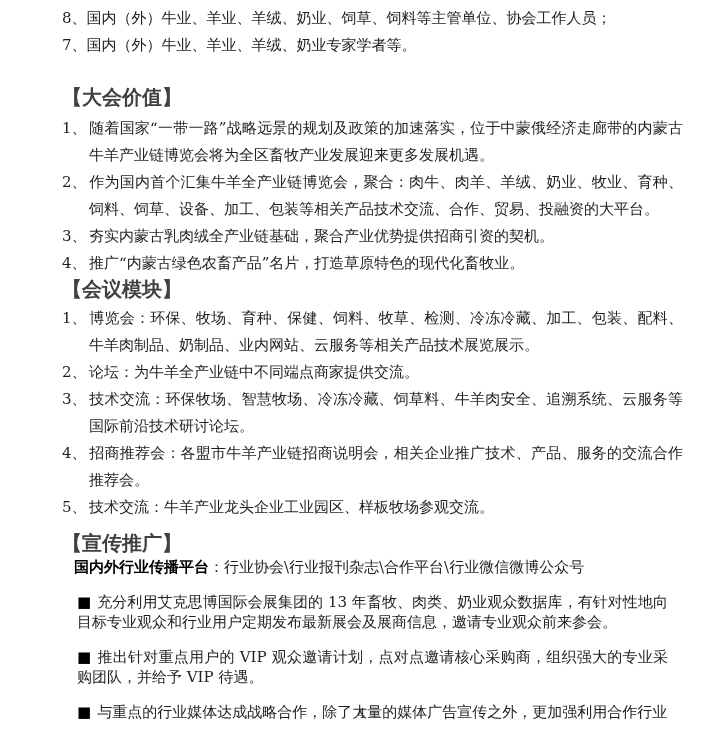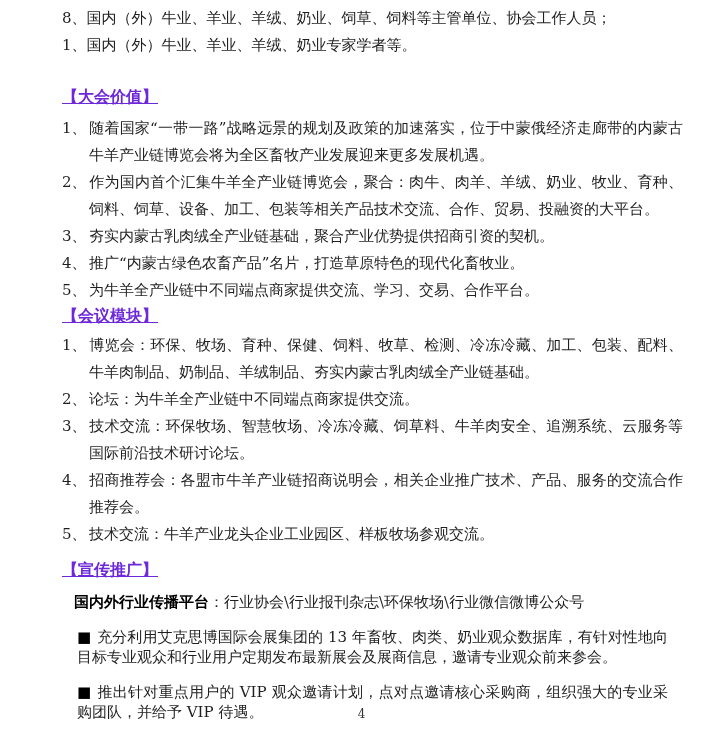--- a/index.html
+++ b/index.html
@@ -22,28 +22,27 @@
   }
   .top-item {
     margin: 0;
     line-height: 27px;
     text-align: justify;
   }
   .section-heading {
     margin: 0;
     font-family: "DejaVu Sans", "Liberation Sans", sans-serif;
     font-weight: bold;
-    font-size: 16px;
+    font-size: 20px;
     line-height: 20px;
-    color: #6d28d9;
-    text-decoration: underline;
+    color: #404040;
   }
   .heading-value   { margin-top: 28px; margin-bottom: 8px; }
   .heading-modules { margin-top: 2px;  margin-bottom: 6px; }
-  .heading-promo   { margin-top: 12px; margin-bottom: 12px; }
+  .heading-promo   { margin-top: 12px; margin-bottom: 4px; }
   .num-item {
     margin: 0;
     line-height: 27px;
     padding-left: 27px;
     text-indent: -27px;
     text-align: justify;
   }
   .num-item .marker {
     display: inline-block;
     width: 27px;
@@ -79,41 +78,40 @@
     color: #333333;
   }
 </style>
 </head>
 <body>
 
 <div class="page">
   <div class="content">
 
     <p class="top-item">8、国内（外）牛业、羊业、羊绒、奶业、饲草、饲料等主管单位、协会工作人员；</p>
-    <p class="top-item">1、国内（外）牛业、羊业、羊绒、奶业专家学者等。</p>
+    <p class="top-item">7、国内（外）牛业、羊业、羊绒、奶业专家学者等。</p>
 
     <h2 class="section-heading heading-value">【大会价值】</h2>
 
     <p class="num-item"><span class="marker">1、</span><span>随着国家“一带一路”战略远景的规划及政策的加速落实，位于中蒙俄经济走廊带的内蒙古牛羊产业链博览会将为全区畜牧产业发展迎来更多发展机遇。</span></p>
     <p class="num-item"><span class="marker">2、</span><span>作为国内首个汇集牛羊全产业链博览会，聚合：肉牛、肉羊、羊绒、奶业、牧业、育种、饲料、饲草、设备、加工、包装等相关产品技术交流、合作、贸易、投融资的大平台。</span></p>
     <p class="num-item"><span class="marker">3、</span><span>夯实内蒙古乳肉绒全产业链基础，聚合产业优势提供招商引资的契机。</span></p>
     <p class="num-item"><span class="marker">4、</span><span>推广“内蒙古绿色农畜产品”名片，打造草原特色的现代化畜牧业。</span></p>
-    <p class="num-item"><span class="marker">5、</span><span>为牛羊全产业链中不同端点商家提供交流、学习、交易、合作平台。</span></p>
 
     <h2 class="section-heading heading-modules">【会议模块】</h2>
 
-    <p class="num-item"><span class="marker">1、</span><span>博览会：环保、牧场、育种、保健、饲料、牧草、检测、冷冻冷藏、加工、包装、配料、牛羊肉制品、奶制品、羊绒制品、夯实内蒙古乳肉绒全产业链基础。</span></p>
+    <p class="num-item"><span class="marker">1、</span><span>博览会：环保、牧场、育种、保健、饲料、牧草、检测、冷冻冷藏、加工、包装、配料、牛羊肉制品、奶制品、业内网站、云服务等相关产品技术展览展示。</span></p>
     <p class="num-item"><span class="marker">2、</span><span>论坛：为牛羊全产业链中不同端点商家提供交流。</span></p>
     <p class="num-item"><span class="marker">3、</span><span>技术交流：环保牧场、智慧牧场、冷冻冷藏、饲草料、牛羊肉安全、追溯系统、云服务等国际前沿技术研讨论坛。</span></p>
     <p class="num-item"><span class="marker">4、</span><span>招商推荐会：各盟市牛羊产业链招商说明会，相关企业推广技术、产品、服务的交流合作推荐会。</span></p>
     <p class="num-item"><span class="marker">5、</span><span>技术交流：牛羊产业龙头企业工业园区、样板牧场参观交流。</span></p>
 
     <h2 class="section-heading heading-promo">【宣传推广】</h2>
 
-    <p class="platform-line"><span class="platform-label">国内外行业传播平台</span><span>：行业协会\行业报刊杂志\环保牧场\行业微信微博公众号</span></p>
+    <p class="platform-line"><span class="platform-label">国内外行业传播平台</span><span>：行业协会\行业报刊杂志\合作平台\行业微信微博公众号</span></p>
 
     <p class="bullet-line"><span class="bullet-square">■</span><span>充分利用艾克思博国际会展集团的 13 年畜牧、肉类、奶业观众数据库，有针对性地向目标专业观众和行业用户定期发布最新展会及展商信息，邀请专业观众前来参会。</span></p>
     <p class="bullet-line"><span class="bullet-square">■</span><span>推出针对重点用户的 VIP 观众邀请计划，点对点邀请核心采购商，组织强大的专业采购团队，并给予 VIP 待遇。</span></p>
     <p class="bullet-line"><span class="bullet-square">■</span><span>与重点的行业媒体达成战略合作，除了大量的媒体广告宣传之外，更加强利用合作行业</span></p>
 
   </div>
 
   <div class="page-number">4</div>
 </div>
 

